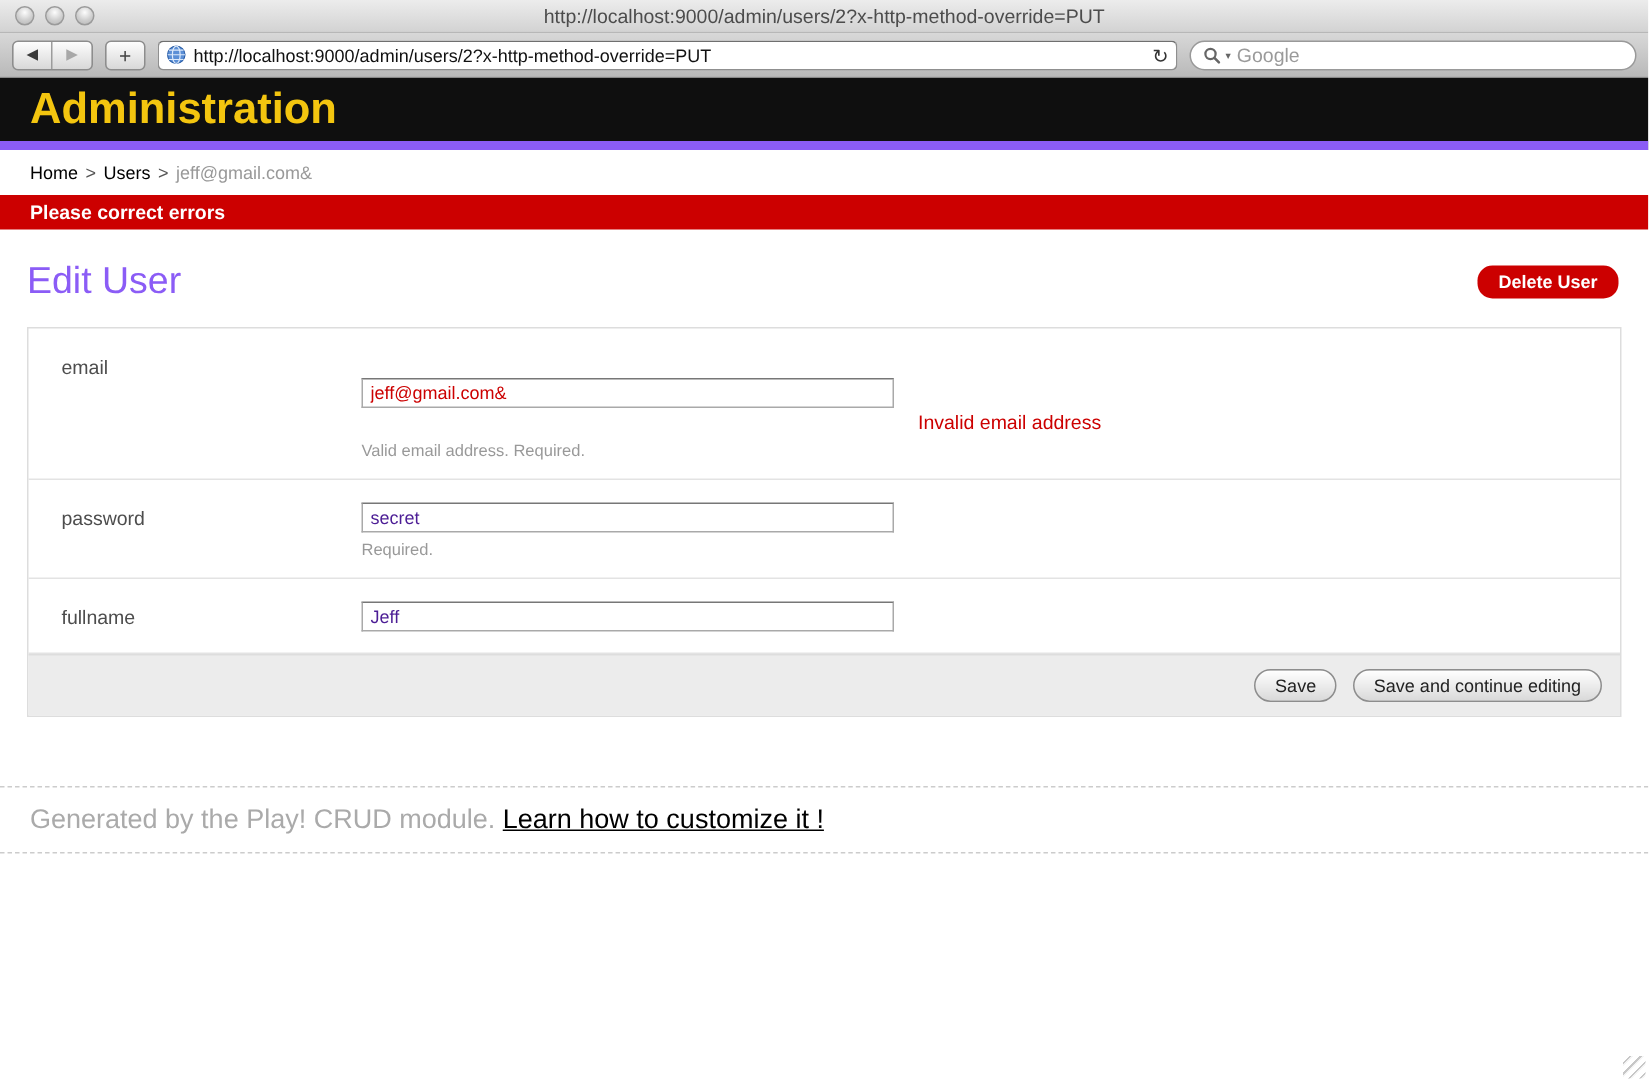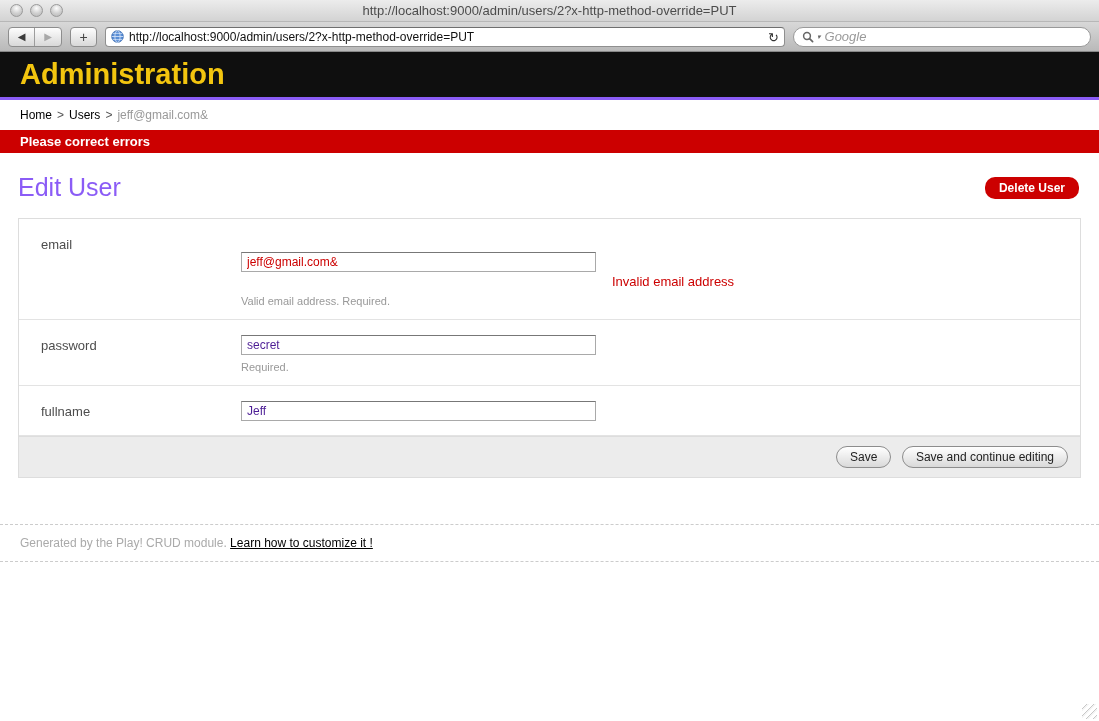--- a/index.html
+++ b/index.html
@@ -43,29 +43,29 @@
     border:1px solid #8f8f8f; border-top-color:#6f6f6f; border-radius:4px;
     display:flex; align-items:center; padding:0 24px 0 5px; gap:5px;
   }
   .urlfield .url { font-size:12px; color:#111; white-space:nowrap; overflow:hidden; }
   .refresh-btn {
     position:absolute; right:5px; top:1px; font-size:13px; color:#333;
     background:none; border:none; line-height:17px;
   }
   .searchfield {
     width:298px; height:20px; background:#fff; border:1px solid #999; border-radius:11px;
-    display:flex; align-items:center; padding:0 8px; gap:4px;font-style:italic;
+    display:flex; align-items:center; padding:0 8px; gap:4px;
   }
   .searchfield .ph { font-size:13px; color:#9a9a9a; }
   .icon-wrap { display:inline-flex; align-items:center; }
   .caret { font-size:7px; color:#666; margin-left:-1px; }
 
   
   .appheader {
-    height:48px; background:#0f0f0f; border-bottom:3px solid #8b5cf6;
+    height:48px; background:#0f0f0f; border-bottom:6px solid #8b5cf6;
     display:flex; align-items:center; padding:0 20px;
   }
   .appheader .brand { color:#f3c50f; font-size:29px; font-weight:bold; letter-spacing:0; }
 
   .breadcrumb {
     height:30px; background:#fff; display:flex; align-items:center; gap:5px;
     padding:0 20px; font-size:12px;
   }
   .breadcrumb a { color:#000; cursor:pointer; }
   .breadcrumb .sep { color:#555; }
@@ -105,21 +105,21 @@
   }
   .btn-aqua {
     background:linear-gradient(#ffffff,#ececec 50%,#d9d9d9);
     border:1px solid #8d8d8d; border-radius:11px; padding:3px 13px;
     font-family:inherit; font-size:12px; color:#222; margin-left:6px; cursor:pointer;text-align:center;
   }
 
   
   .pagefooter {
     margin-top:46px; border-top:1px dashed #ccc; border-bottom:1px dashed #ccc;
-    padding:11px 20px; font-size:12px; color:#aaa;
+    padding:11px 20px; font-size:18px; color:#aaa;
   }
   .pagefooter a { color:#000; text-decoration:underline; cursor:pointer; }
 
   .resize-grip {
     position:absolute; right:2px; bottom:2px; width:15px; height:15px;
     background:repeating-linear-gradient(135deg, transparent 0 3px, #b9b9b9 3px 4px, #f2f2f2 4px 5px);
     opacity:.8;
   }
 </style>
 </head>

